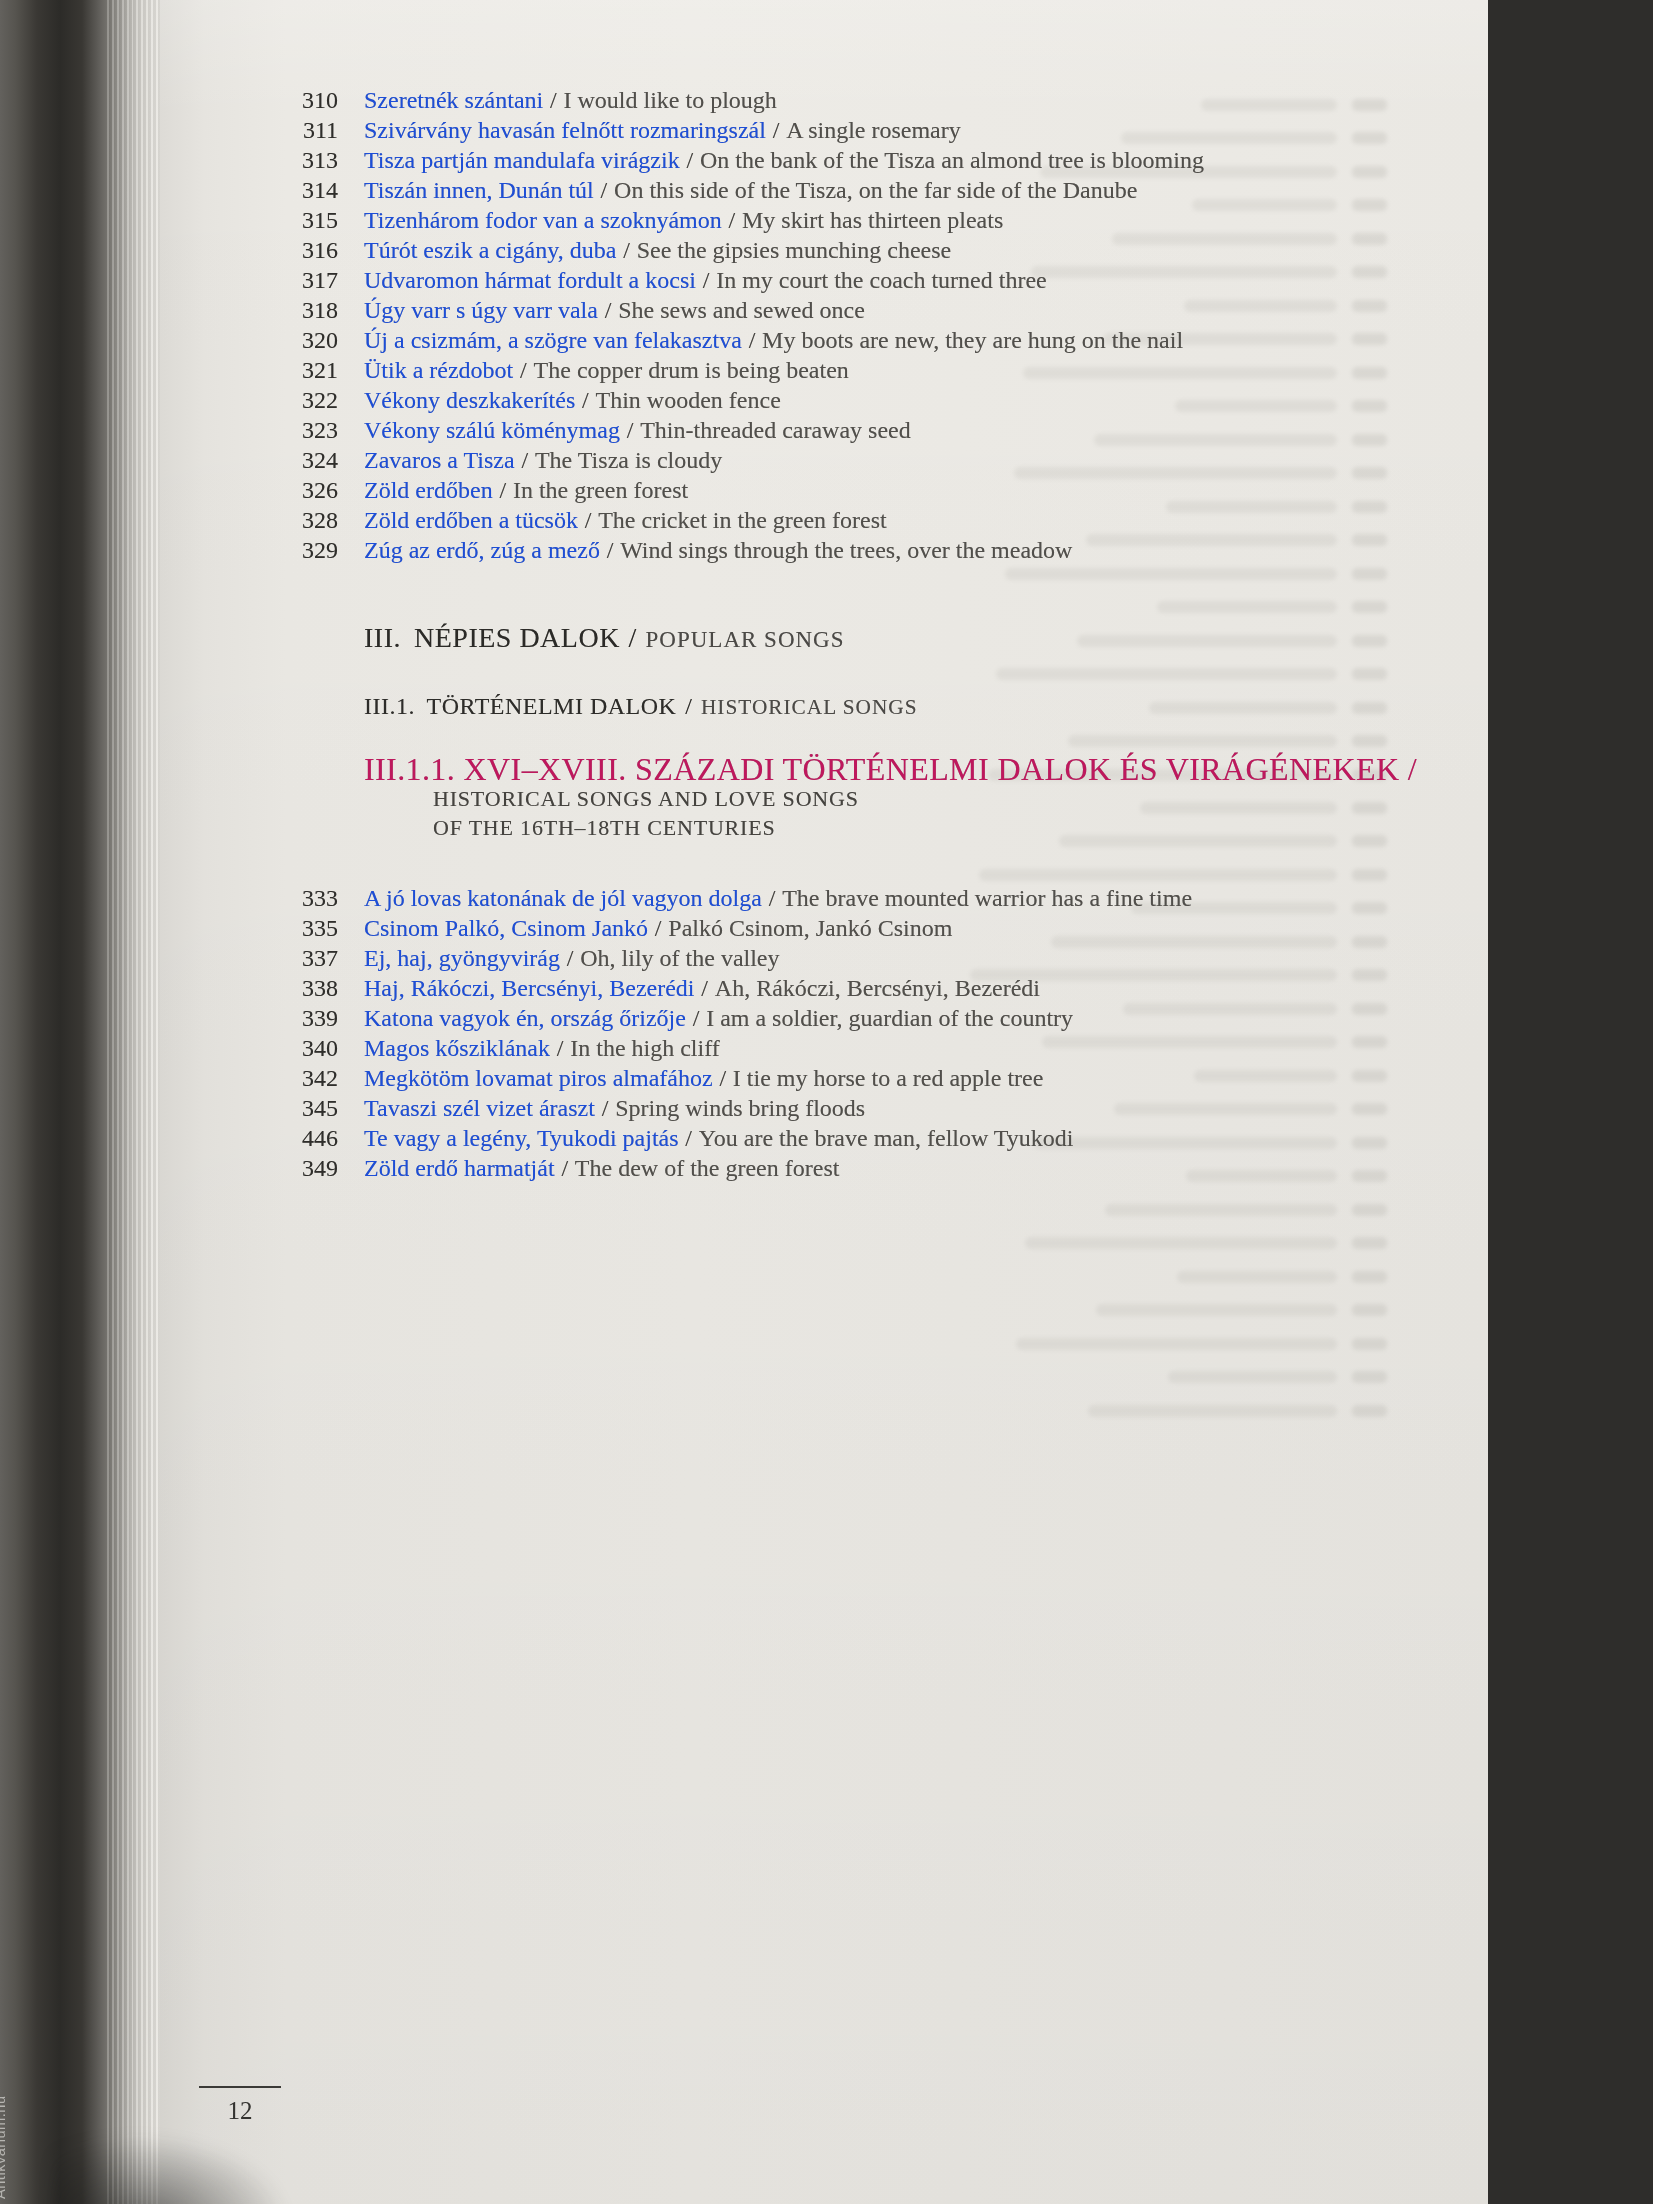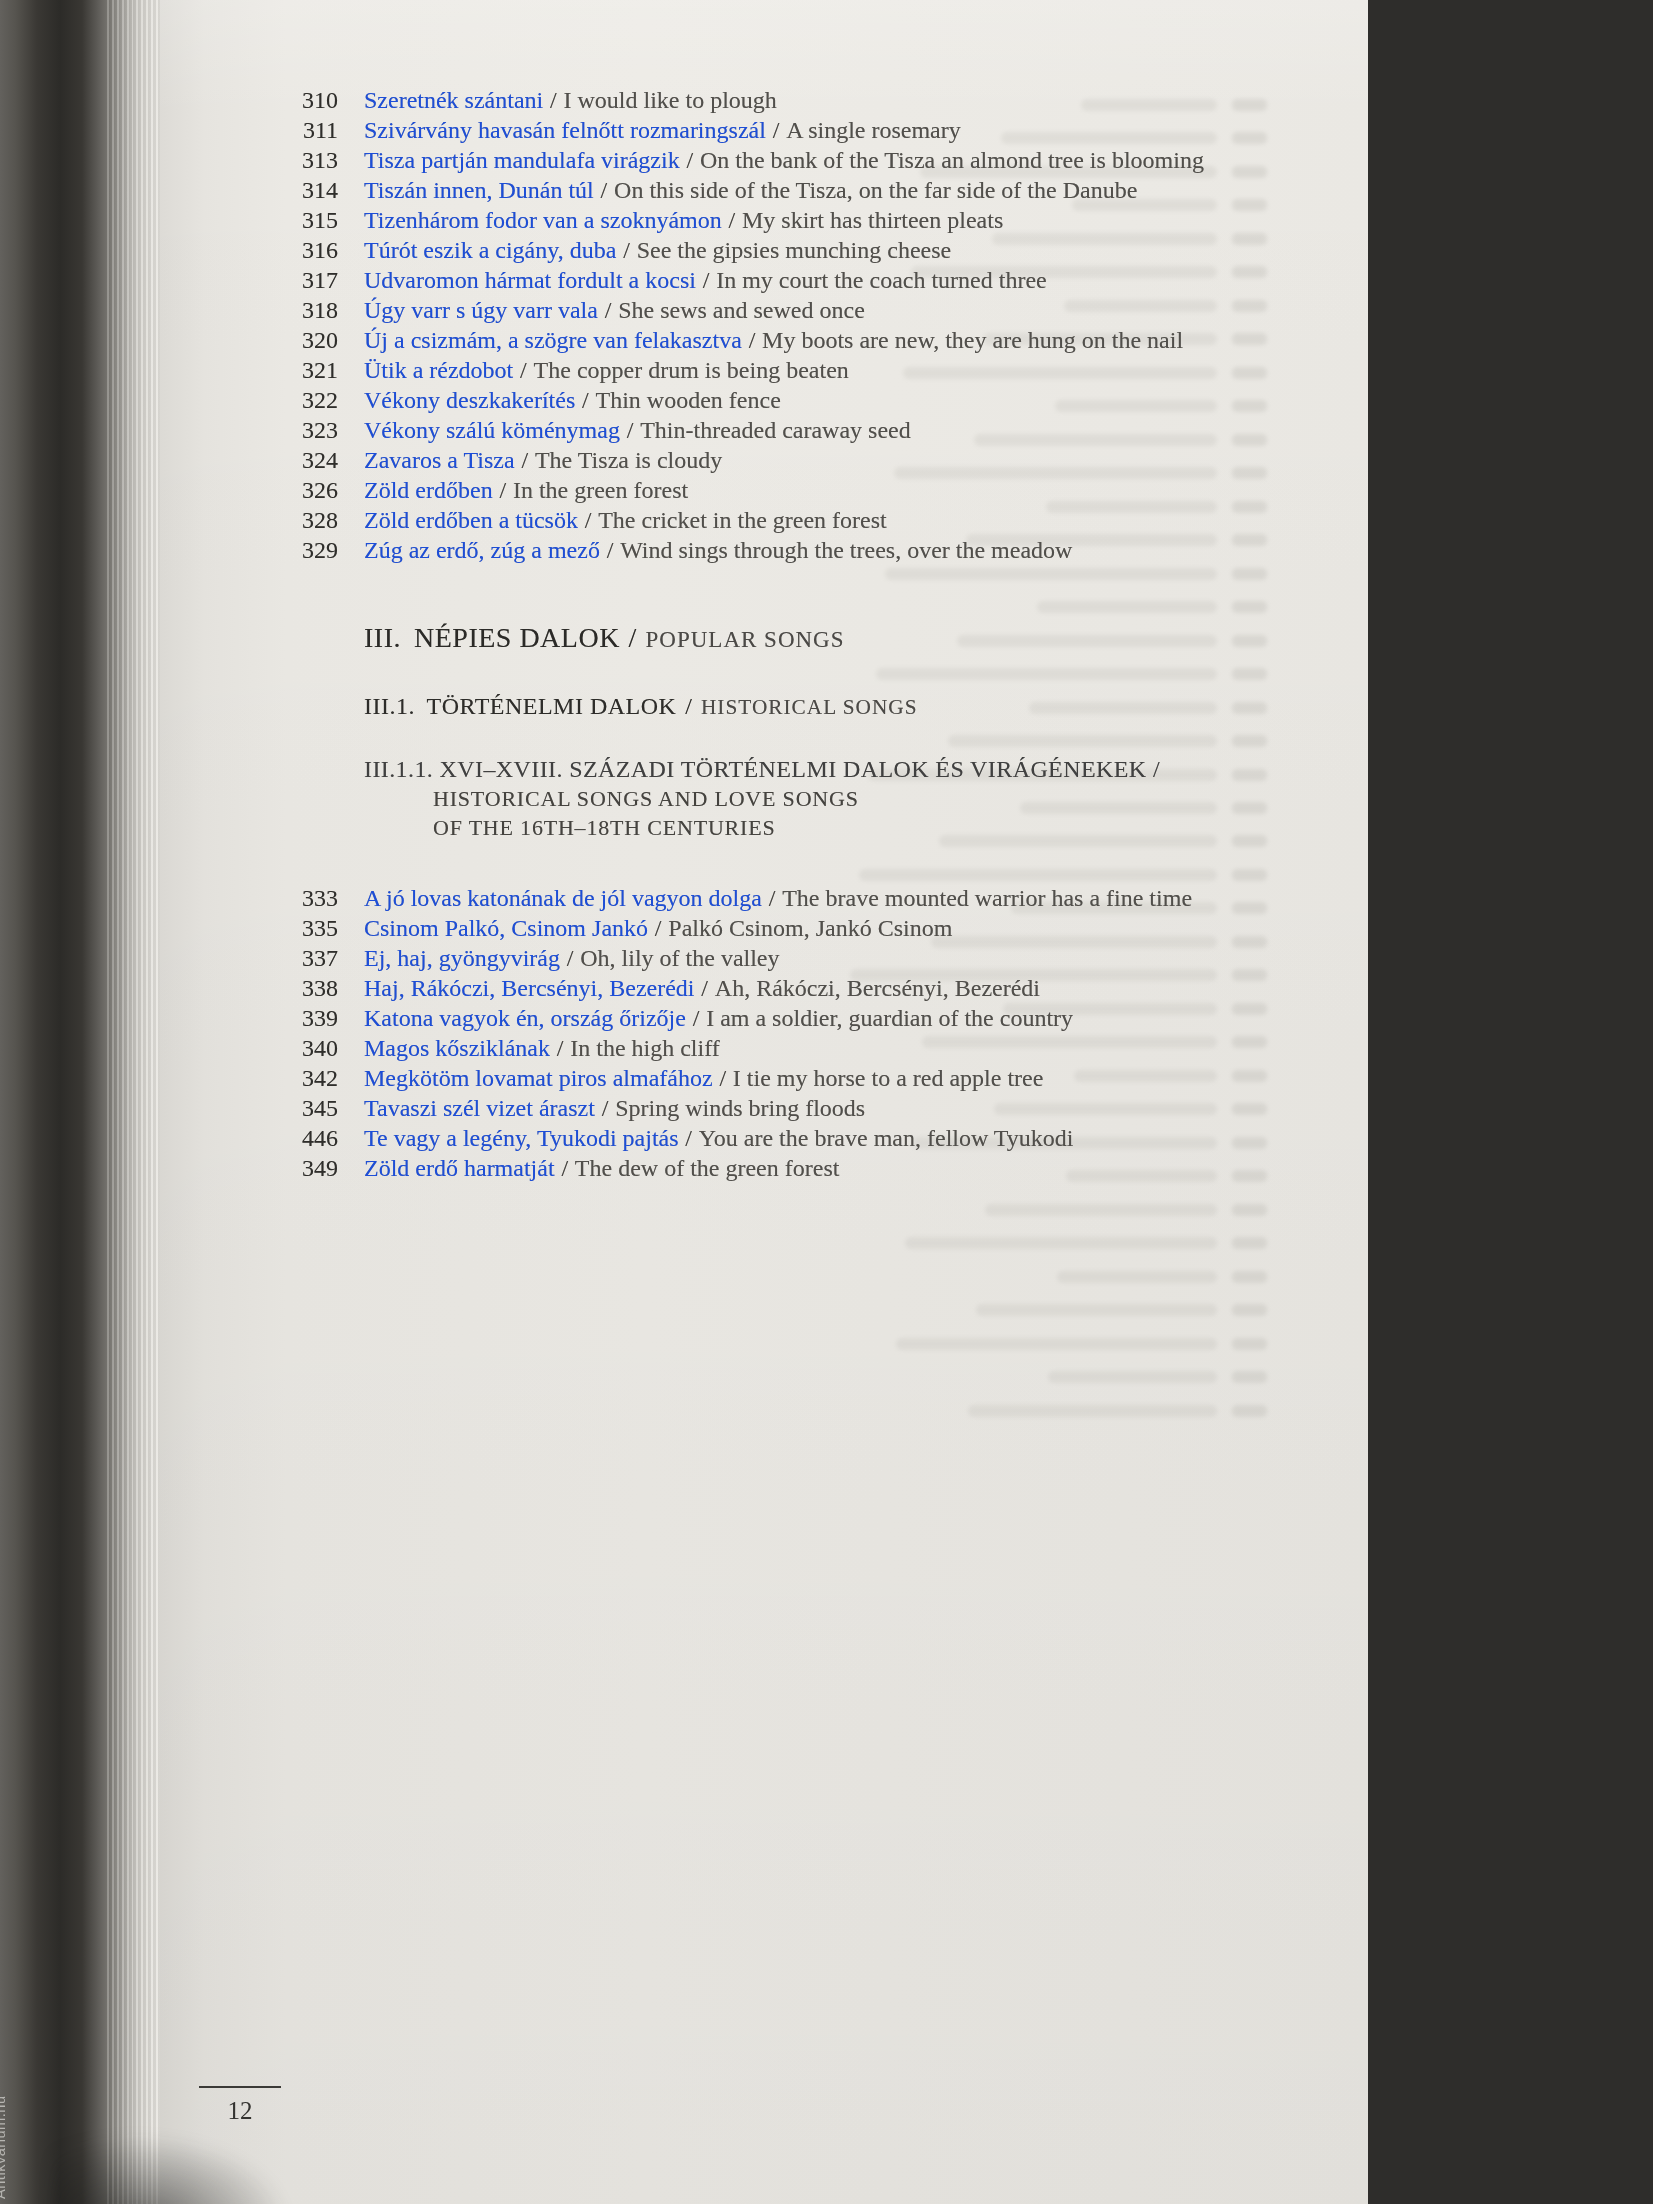--- a/index.html
+++ b/index.html
@@ -1,21 +1,21 @@
 <!DOCTYPE html>
 <html><head>
 <meta charset="utf-8">
 <style>
   html, body {
     margin: 0; padding: 0;
     background: #2e2d2b;
   }
   .photo {
     position: relative;
-    width: 1368px;
+    width: 1488px;
     height: 2205px;
     overflow: hidden;
     background: #eceae5;
     font-family: "Liberation Serif", "DejaVu Serif", serif;
   }
   
   .spine {
     position: absolute; left: 0; top: 0; width: 165px; height: 100%;
     background: linear-gradient(90deg,
       #63615d 0px, #56544f 15.5px, #3a3834 37px, #2c2b28 60px,
@@ -85,21 +85,21 @@
   .h-sub {
     margin-top: 36px; margin-left: 75px;
     font-size: 24px; line-height: 29px; letter-spacing: 0.5px; color: #2d2c29;
     white-space: nowrap;
   }
   .h-sub .lbl { margin-right: 11.6px; }
   .h-sub .sep-h { margin: 0 8.7px; }
   .h-sub .en-h { font-size: 21.3px; letter-spacing: 1px; color: #4b4946; }
 
   .h-subsub { margin-top: 33px; margin-left: 75px; line-height: 29px; }
-  .h-subsub .l1 { font-size: 24px; letter-spacing: 0.4px; color: #404040; white-space: nowrap; }
+  .h-subsub .l1 { font-size: 32px; letter-spacing: 0.4px; color: #be185d; white-space: nowrap; }
   .h-subsub .l2, .h-subsub .l3 {
     margin-left: 69px; font-size: 22px; letter-spacing: 0.8px; color: #45433f; white-space: nowrap;
   }
 
   #entries-bottom { margin-top: 41px; }
 
   .pagefoot { position: absolute; left: 199px; top: 2086px; width: 82px; z-index: 2; }
   .pagefoot .rule { height: 1.9px; background: #3b3a37; }
   .pagefoot .pnum {
     margin-top: 8.7px; text-align: center;

